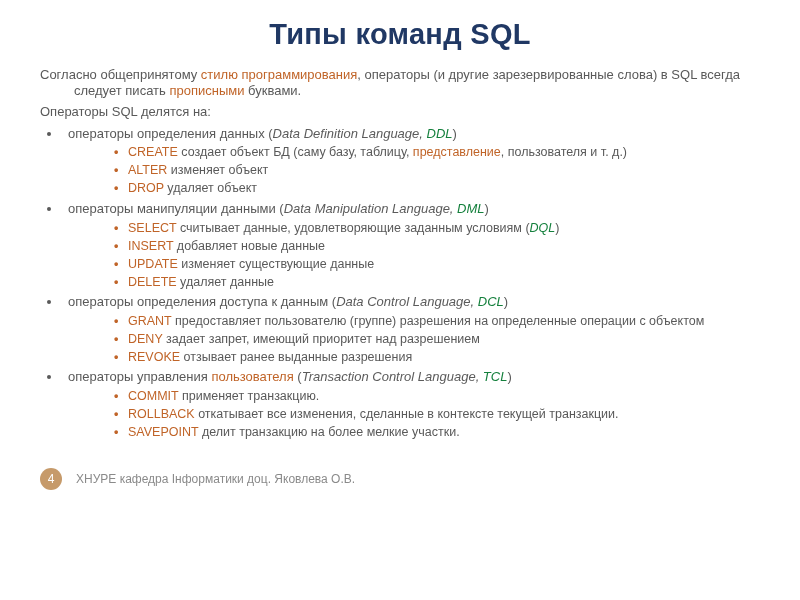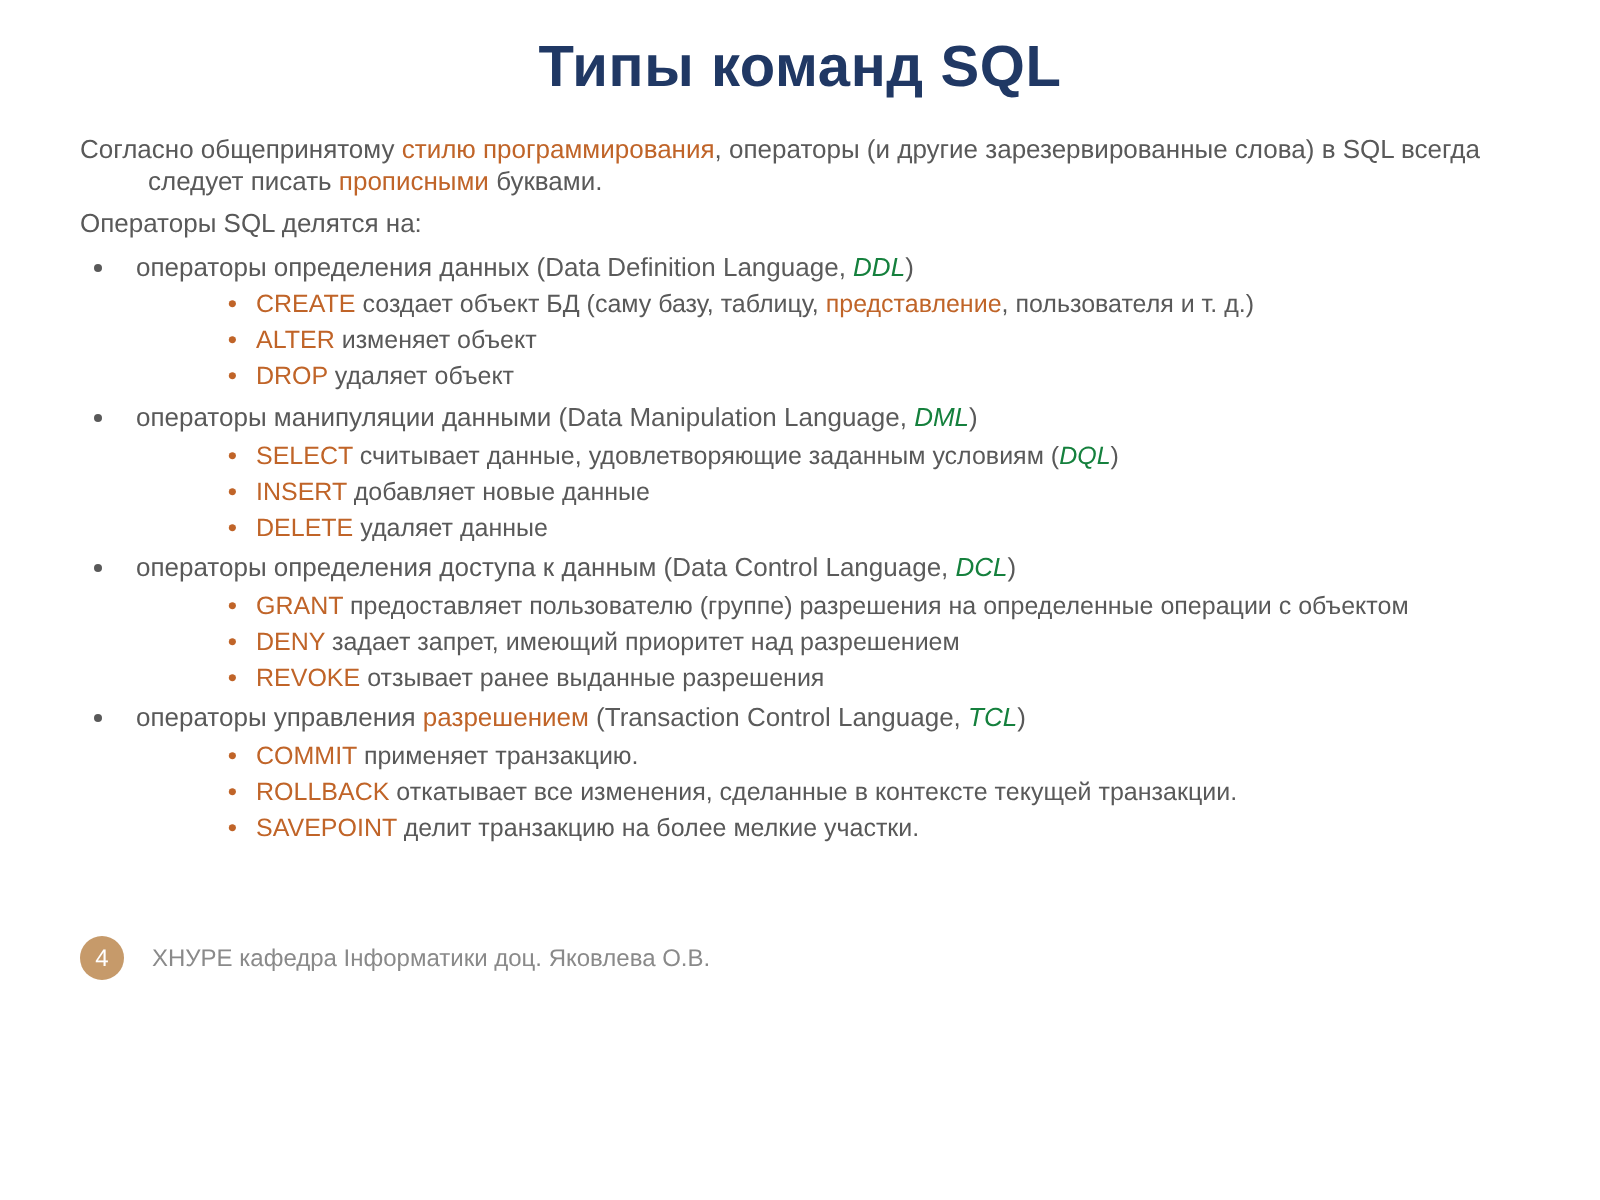--- a/index.html
+++ b/index.html
@@ -33,21 +33,21 @@
     margin: 0 0 4px 0;
     padding-left: 34px;
     text-indent: -34px;
   }
   .intro2 {
     font-size: 13px;
     line-height: 1.25;
     margin: 0 0 6px 0;
   }
   .link { color: #c06428; margin-top: 32px; }
-  .em  { color: #5b5b5b; }
+  .em  { font-style: italic; color: #5b5b5b; }
   .acr { font-style: italic; color: #15803d; }
   .kw  { color: #c06428; font-weight: normal; }
   ul.level1 {
     list-style: disc;
     margin: 0;
     padding-left: 22px;
     font-size: 13px;
     line-height: 1.28;
   }
   ul.level1 > li { margin-bottom: 2px; padding-left: 6px; }
@@ -114,35 +114,36 @@
         <li><span class="kw">ALTER</span><span> изменяет объект</span></li>
         <li><span class="kw">DROP</span><span> удаляет объект</span></li>
       </ul>
     </li>
 
     <li>
       <span>операторы манипуляции данными (</span><span class="em">Data Manipulation Language, </span><span class="acr">DML</span>)
       <ul class="level2">
         <li><span class="kw">SELECT</span><span> считывает данные, удовлетворяющие заданным условиям (</span><span class="acr">DQL</span><span>)</span></li>
         <li><span class="kw">INSERT</span><span> добавляет новые данные</span></li>
+        <li><span class="kw">UPDATE</span><span> изменяет существующие данные</span></li>
         <li><span class="kw">DELETE</span><span> удаляет данные</span></li>
       </ul>
     </li>
 
     <li>
       <span>операторы определения доступа к данным (</span><span class="em">Data Control Language, </span><span class="acr">DCL</span>)
       <ul class="level2">
         <li><span class="kw">GRANT</span><span> предоставляет пользователю (группе) разрешения на определенные операции с объектом</span></li>
         <li><span class="kw">DENY</span><span> задает запрет, имеющий приоритет над разрешением</span></li>
         <li><span class="kw">REVOKE</span><span> отзывает ранее выданные разрешения</span></li>
       </ul>
     </li>
 
     <li>
-      <span>операторы управления </span><span class="link">разрешением</span><span> (</span><span class="em">Transaction Control Language, </span><span class="acr">TCL</span>)
+      <span>операторы управления </span><span class="link">пользователя</span><span> (</span><span class="em">Transaction Control Language, </span><span class="acr">TCL</span>)
       <ul class="level2">
         <li><span class="kw">COMMIT</span><span> применяет транзакцию.</span></li>
         <li><span class="kw">ROLLBACK</span><span> откатывает все изменения, сделанные в контексте текущей транзакции.</span></li>
         <li><span class="kw">SAVEPOINT</span><span> делит транзакцию на более мелкие участки.</span></li>
       </ul>
     </li>
 
   </ul>
 
   <div class="footer">

